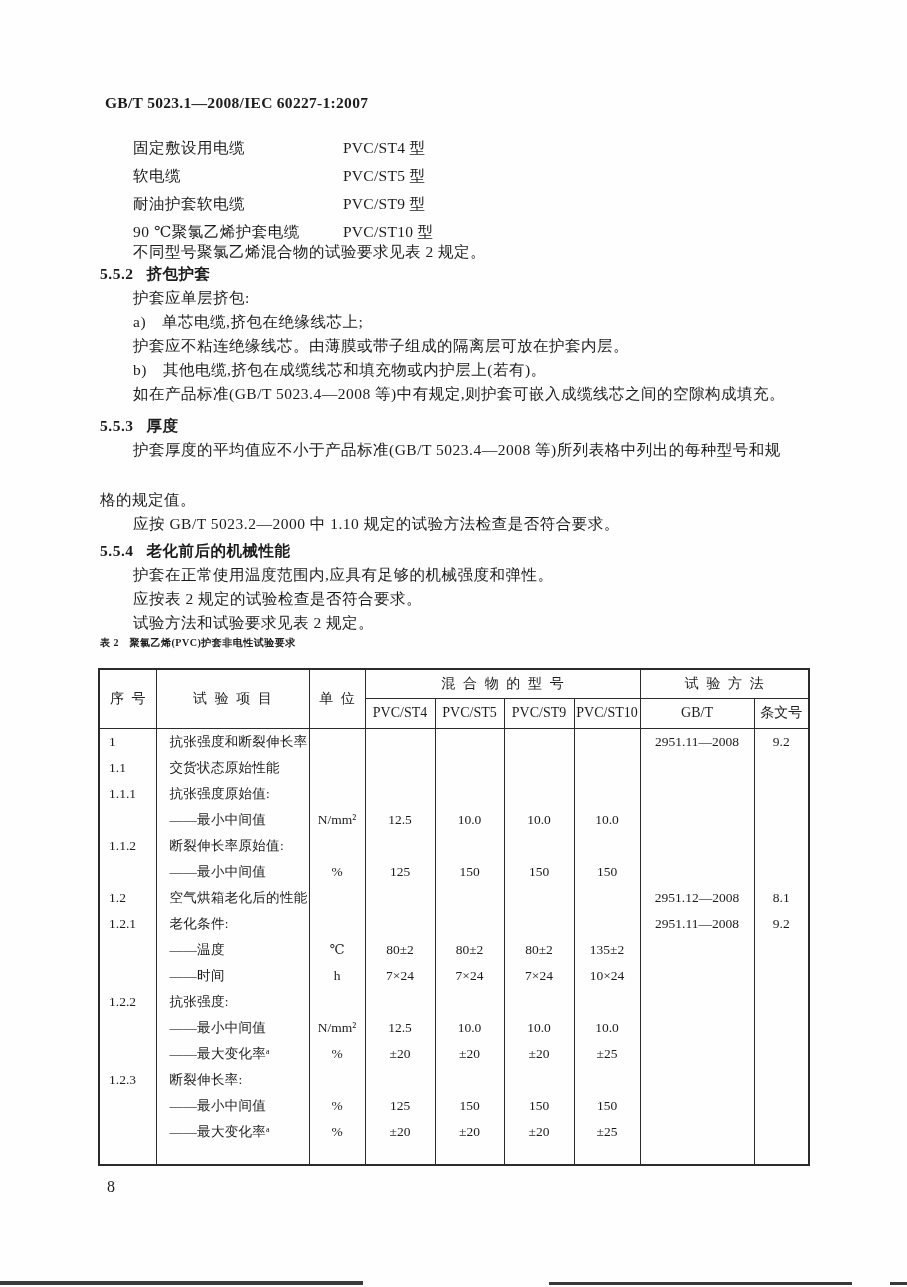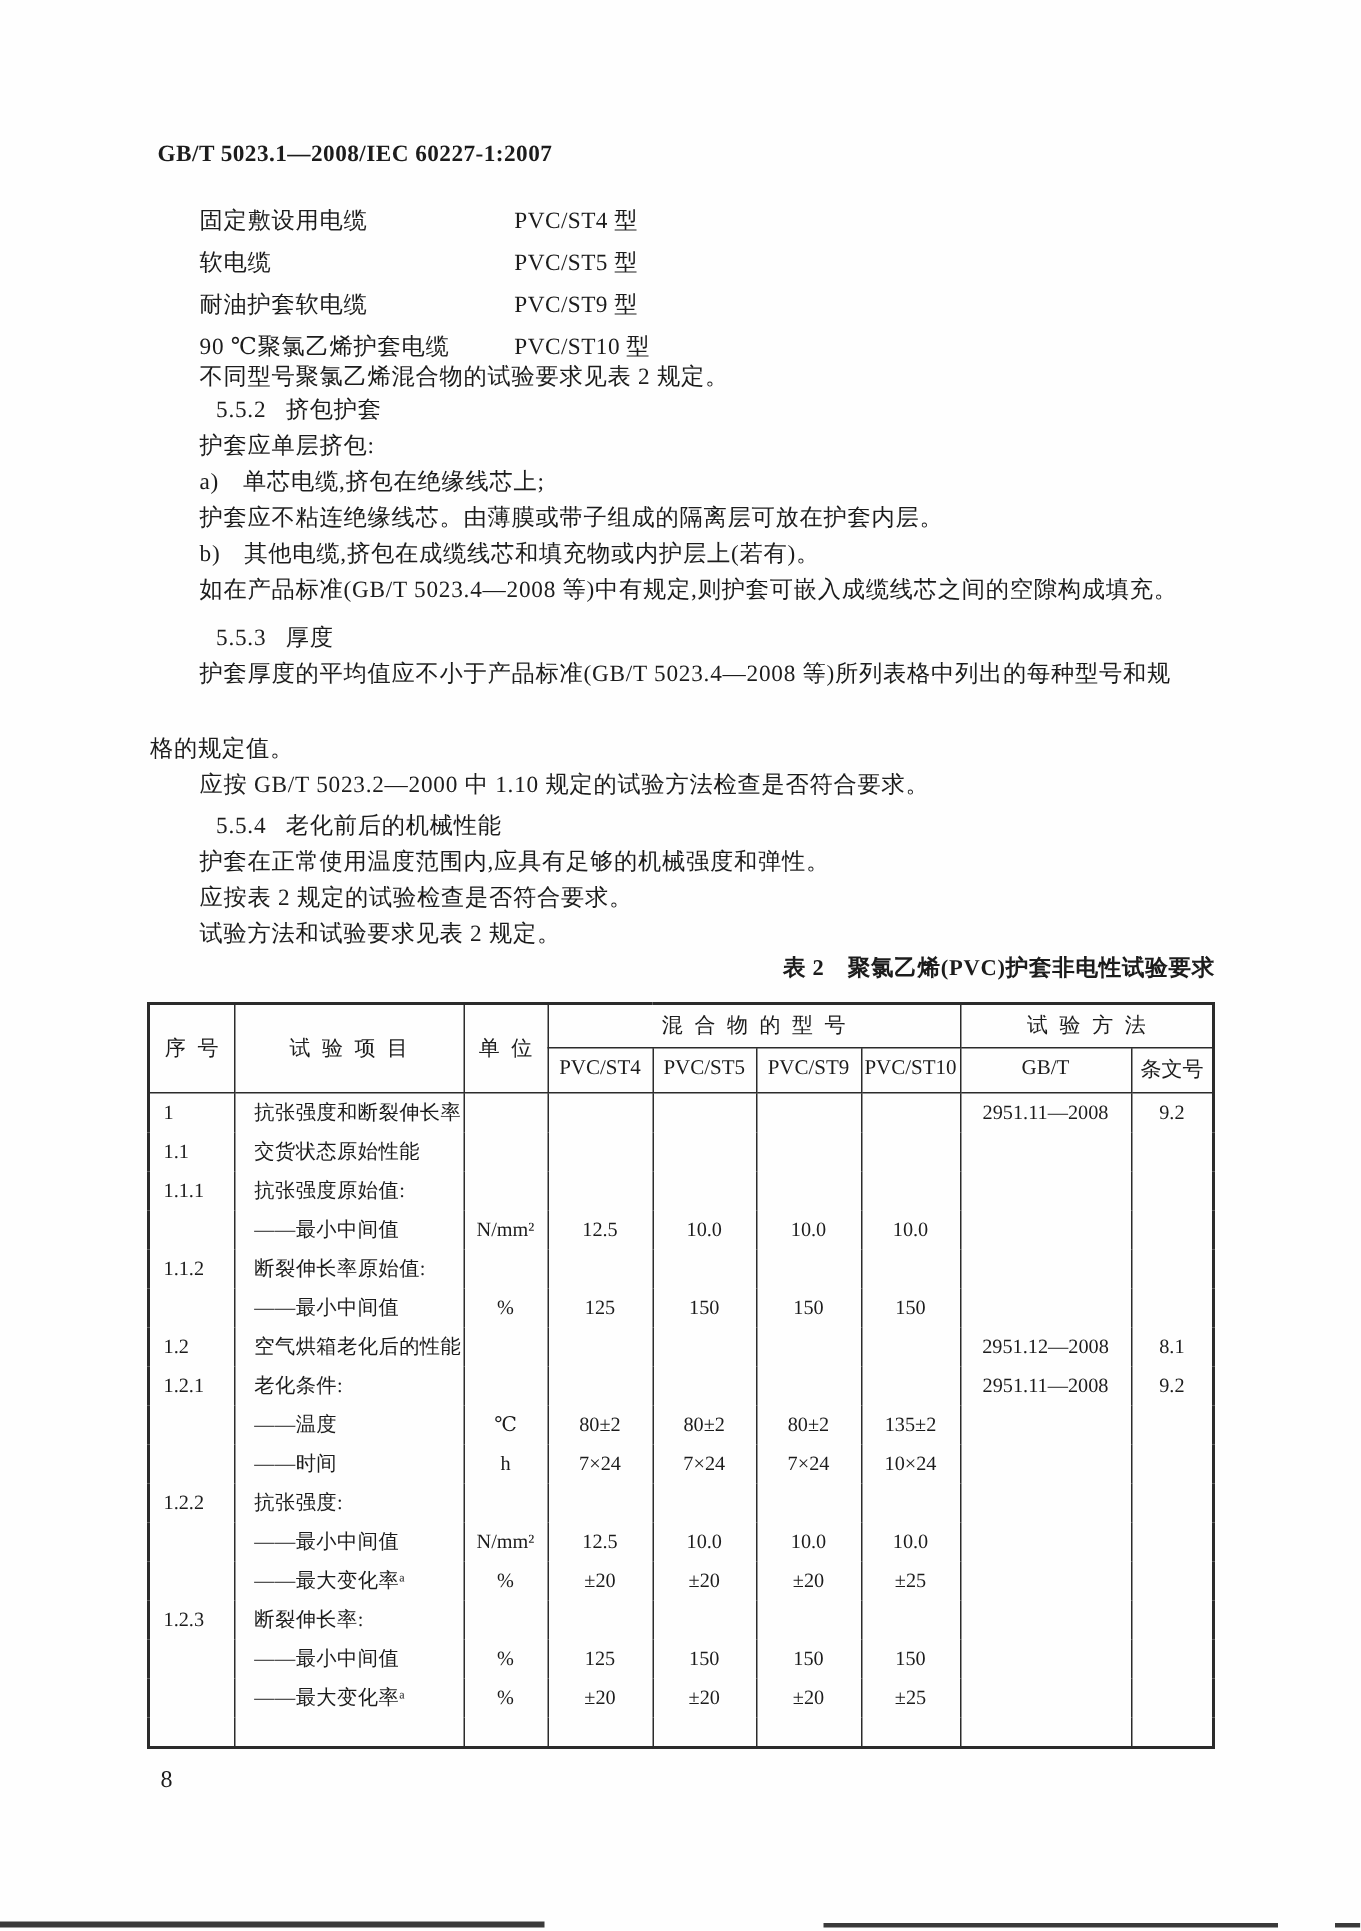--- a/index.html
+++ b/index.html
@@ -14,27 +14,27 @@
   .type-list { position:absolute; left:133px; top:134px; font-size:15.5px; }
   .type-row  { height:28px; line-height:28px; }
   .type-name { display:inline-block; width:206px; letter-spacing:0.5px; }
   .type-model{ letter-spacing:0.3px; }
   .para-intro {
     position:absolute; left:133px; top:240px;
     font-size:15.5px; line-height:24px; letter-spacing:0.5px;
   }
   .section { position:absolute; left:100px; width:712px; font-size:15.5px; }
   .sec-1 { top:262px; } .sec-2 { top:414px; } .sec-3 { top:539px; }
-  .sec-heading { font-weight:normal; line-height:24px; letter-spacing:0.5px;margin-left:44px; }
+  .sec-heading { font-weight:bold; line-height:24px; letter-spacing:0.5px; }
   .sec-num { margin-right:13px; letter-spacing:0.5px; }
   .line { line-height:24px; padding-left:33px; letter-spacing:0.5px; }
   .line.flush { padding-left:0;margin-top:26px; }
   .table-title {
     position:absolute; left:100px; top:636px; width:710px;
-    text-align:right; font-weight:bold; font-size:15px; letter-spacing:0.5px;
+    text-align:left; font-weight:bold; font-size:10px; letter-spacing:0.5px;
   }
   table.t2 {
     position:absolute; left:98px; top:668px;
     border-collapse:collapse; table-layout:fixed;
     font-size:13.5px; color:#1c1c1c;
     border:2px solid #2b2b2b;
   }
   .t2 th, .t2 td { padding:0; overflow:hidden; white-space:nowrap; }
   .t2 thead th {
     border:1px solid #2b2b2b; font-weight:normal; font-size:14px; text-align:center;

